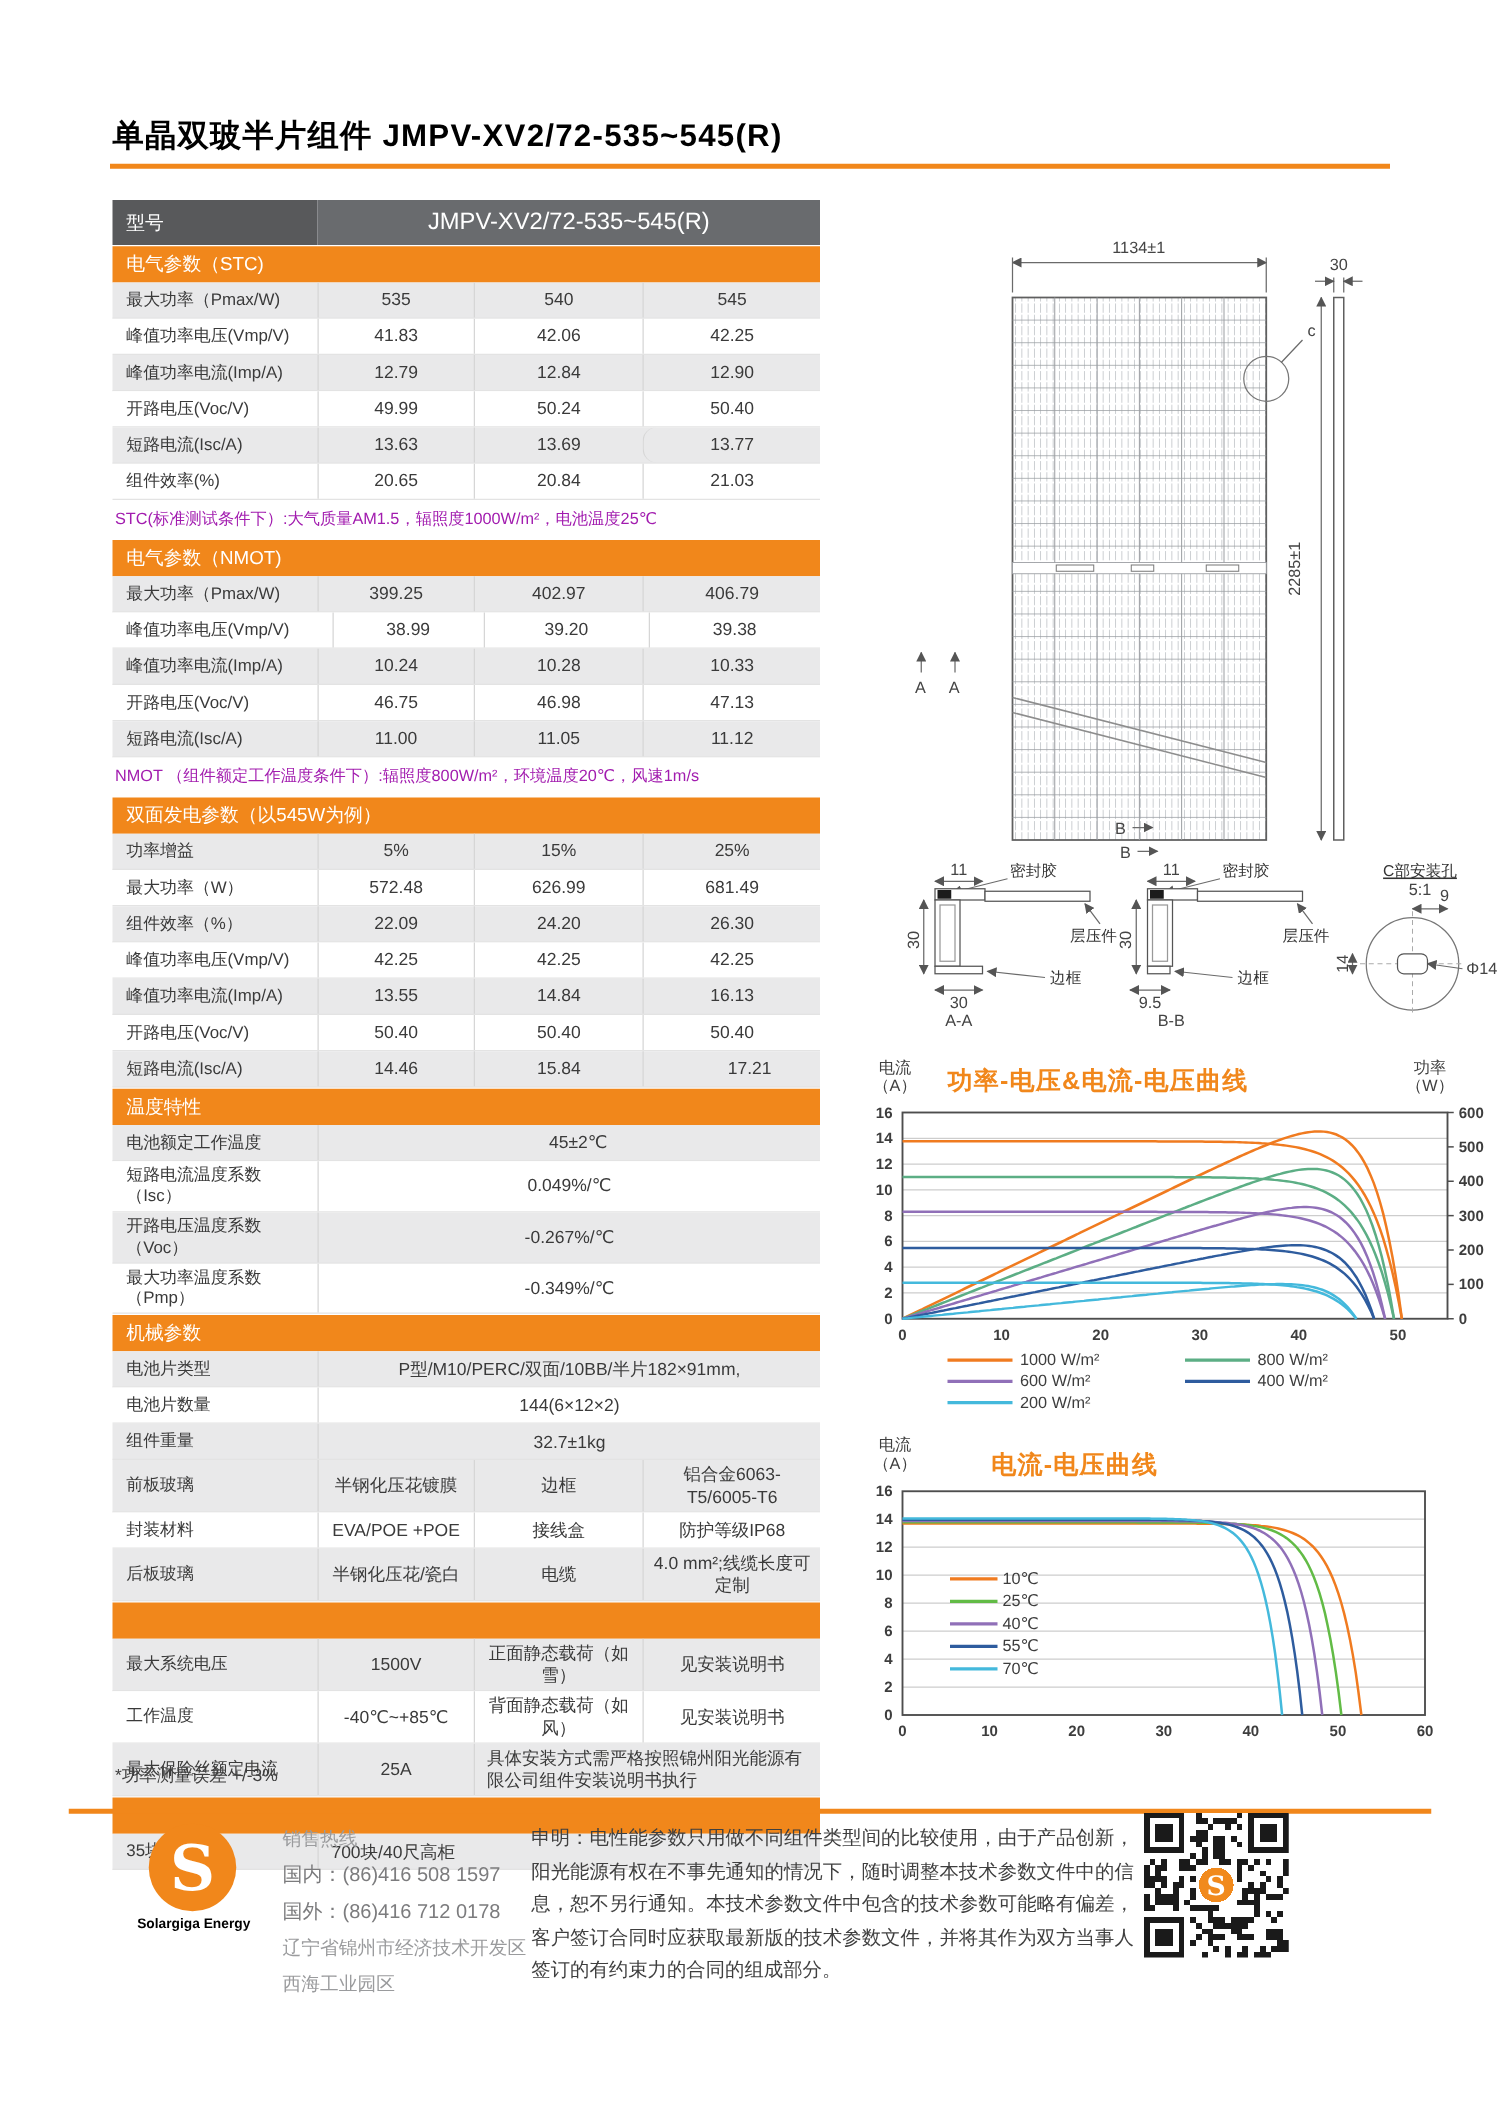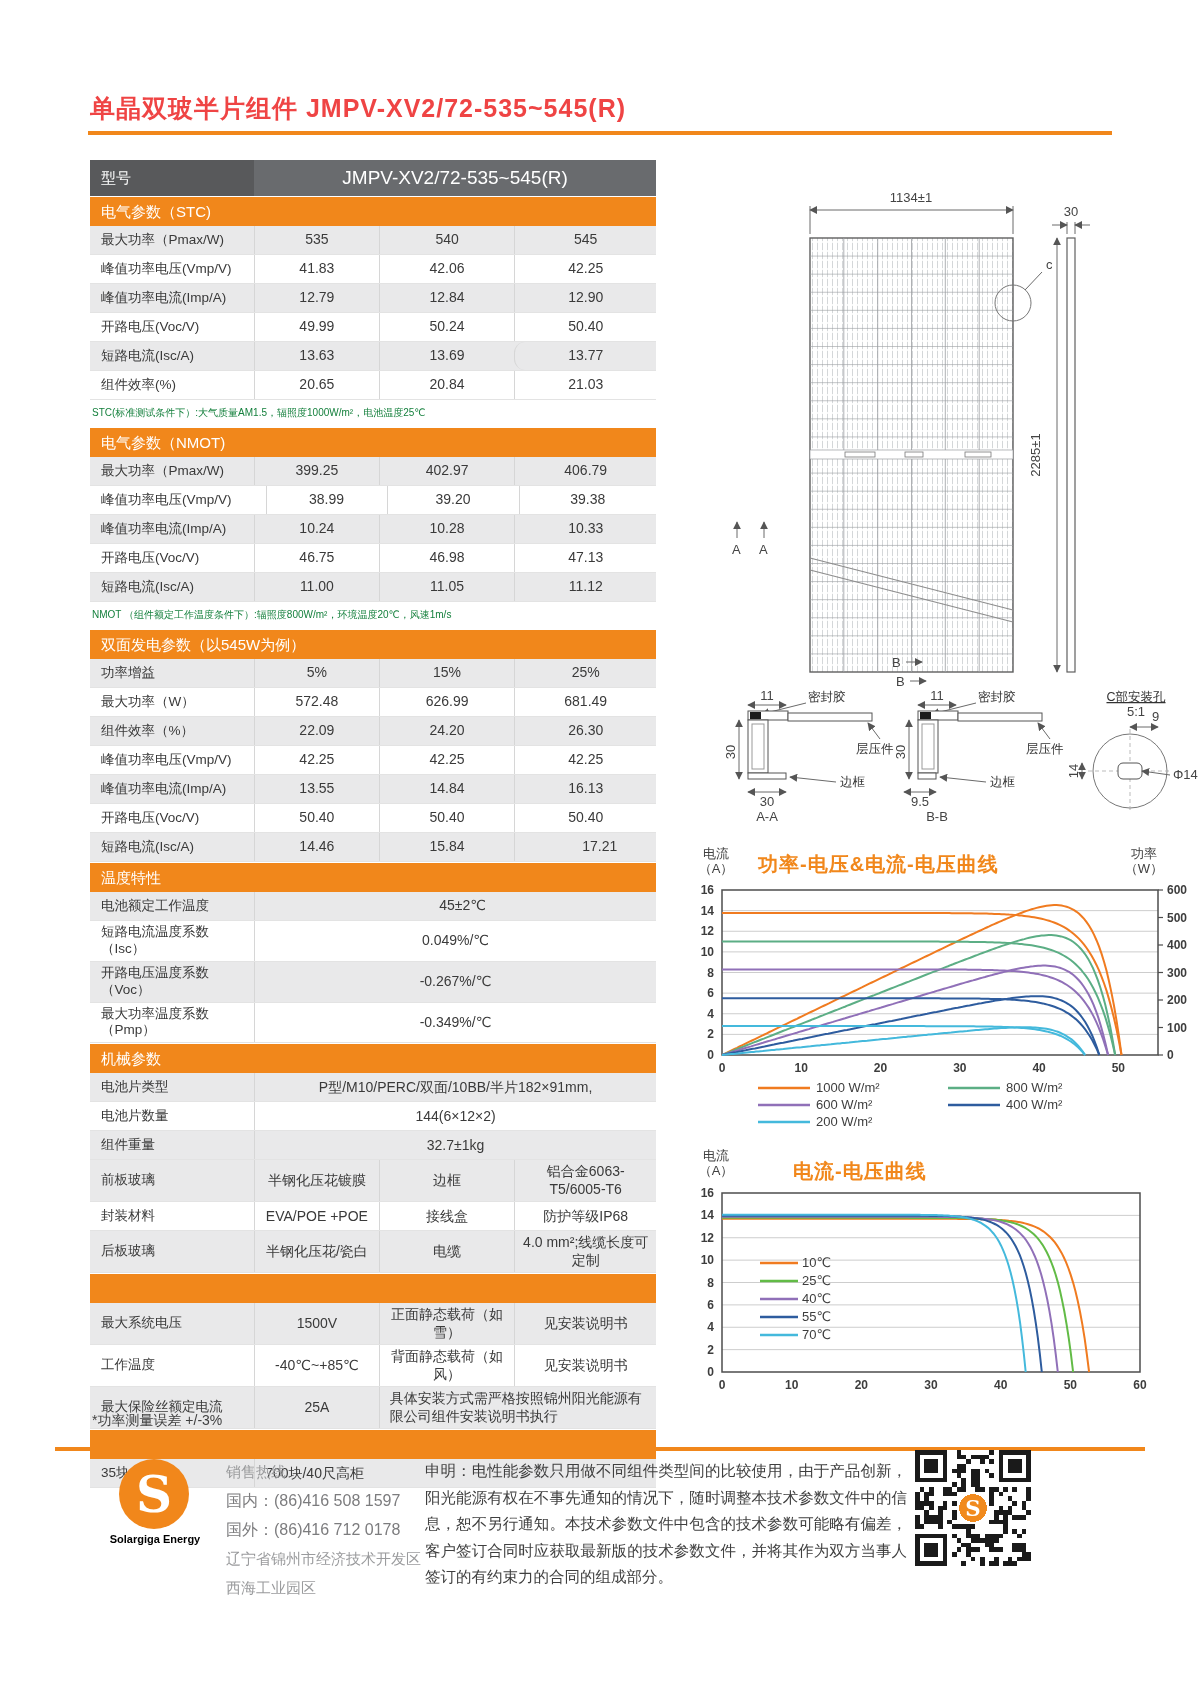--- a/index.html
+++ b/index.html
@@ -1,33 +1,33 @@
 <!DOCTYPE html>
 <html><head>
 <meta charset="utf-8">
 <style>
   html,body{margin:0;padding:0;background:#fff;}
   #page{position:relative;width:1200px;height:1697px;background:#ffffff;overflow:hidden;
         font-family:"Liberation Sans","DejaVu Sans",sans-serif;color:#3a3a3a;}
   
-  #page-title{position:absolute;left:90px;top:92px;font-size:25px;font-weight:bold;color:#ef4444;letter-spacing:1px;text-align:center;}
+  #page-title{position:absolute;left:90px;top:92px;font-size:25px;font-weight:bold;color:#000000;letter-spacing:1px;text-align:center;}
   #title-rule{position:absolute;left:88px;top:131px;width:1024px;height:4px;background:#F1871B;}
   
   #tables{position:absolute;left:90px;top:160px;width:566px;}
   #model-row{display:flex;height:36px;}
   #model-label{width:29%;background:#58595B;color:#fff;display:flex;align-items:center;padding-left:11px;font-size:15px;box-sizing:border-box;}
   #model-value{width:71%;background:#696B6E;color:#fff;display:flex;align-items:center;justify-content:center;font-size:19px;}
   .sec-header{background:#F1871B;color:#fff;font-size:15px;height:29px;line-height:29px;padding-left:11px;margin-top:1px;}
   .trow{display:flex;border-bottom:1px solid #e3e3e3;background:#fff;}
   .trow.alt{background:#E9E9EA;}
   .tcell{min-height:28px;display:flex;align-items:center;justify-content:center;font-size:14px;color:#3a3a3a;
          padding:3px 4px;box-sizing:border-box;border-left:1px solid #d6d6d6;text-align:center;line-height:1.25;}
   .tcell.label{border-left:none;justify-content:flex-start;text-align:left;padding-left:11px;font-size:13.5px;}
   .tcell.left{justify-content:flex-start;text-align:left;padding-left:10px;}
-  .tnote{font-size:10px;color:#15803d;padding:6px 2px 7px 2px;background:#fff;}
+  .tnote{font-size:13px;color:#a21caf;padding:6px 2px 7px 2px;background:#fff;}
   #footnote{position:absolute;left:92px;top:1412px;font-size:14px;color:#404040;}
   
   .abs{position:absolute;}
   .axis-corner{font-size:13px;color:#3f3f3f;line-height:15px;text-align:center;}
   .chart-title{font-size:20px;font-weight:bold;color:#F1871B;letter-spacing:1px;}
   .tick{font-family:"Liberation Sans","DejaVu Sans",sans-serif;font-size:12px;font-weight:bold;fill:#3d3d3d;}
   .legend{font-family:"Liberation Sans","DejaVu Sans",sans-serif;font-size:13px;fill:#3d3d3d;}
   .dim{font-family:"Liberation Sans","DejaVu Serif",sans-serif;font-size:13px;fill:#444;}
   .dimcn{font-family:"Liberation Sans","DejaVu Sans",sans-serif;font-size:12.5px;fill:#333;}
   .drawline{stroke:#6a6a6a;stroke-width:1;fill:none;}

